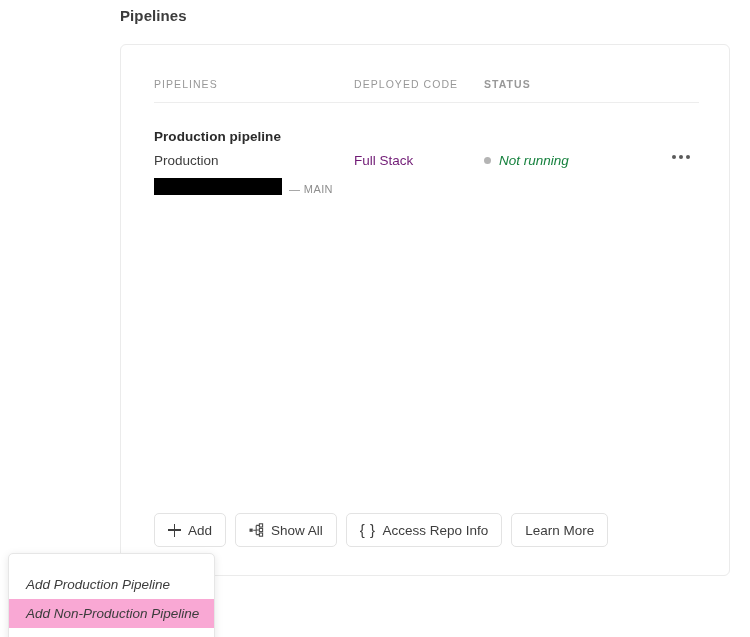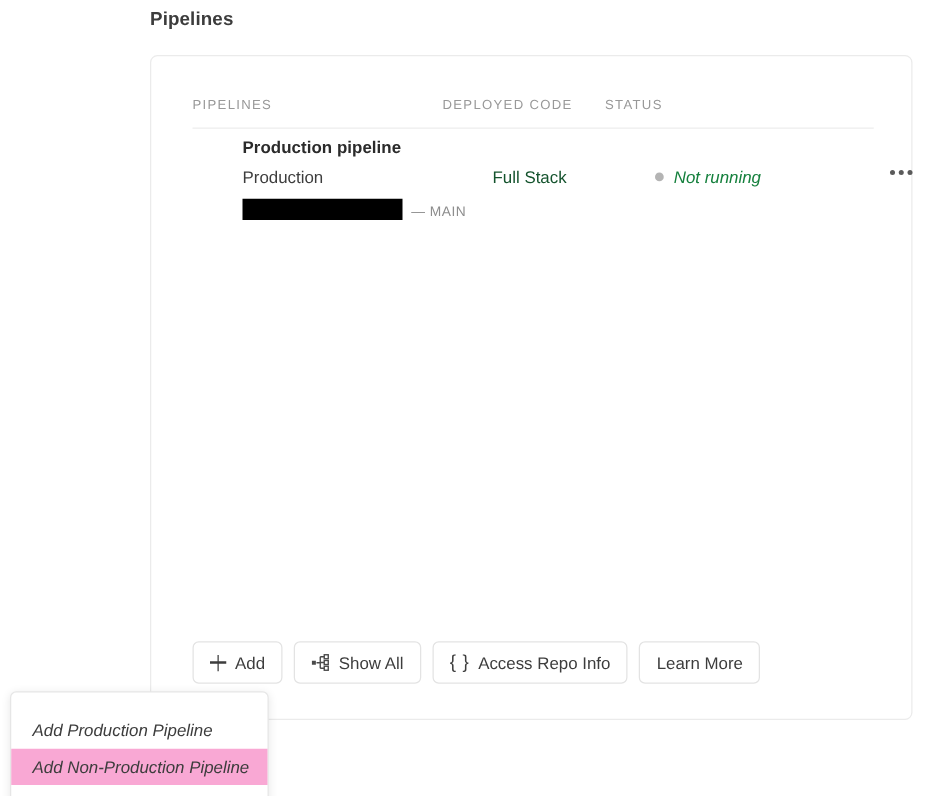--- a/index.html
+++ b/index.html
@@ -52,39 +52,38 @@
     position: absolute;
     top: 0;
     font-size: 10.5px;
     letter-spacing: 1.05px;
     color: #989898;
     text-transform: uppercase;
     white-space: nowrap;
   }
   .col-pipelines { left: 0; }
   .col-deployed  { left: 200px; }
-  .col-status    { left: 330px; }
+  .col-status    { left: 330px; font-weight: bold; }
 
   .head-rule {
     position: absolute;
     left: 0;
     top: 24px;
     width: 545px;
     height: 1px;
     background: #ededed;
   }
 
   
   .row {
     position: absolute;
     left: 0;
-    top: 32px;
+    top: 51px;
     width: 545px;
     height: 70px;
-    margin-left: 40px;
   }
   .row-title {
     position: absolute;
     left: 0;
     top: 0;
     font-size: 13.5px;
     font-weight: 700;
     color: #2b2b2b;
     letter-spacing: 0.05px;
     white-space: nowrap;
@@ -95,21 +94,21 @@
     top: 24px;
     font-size: 13.5px;
     color: #3d3d3d;
     white-space: nowrap;
   }
   .row-deployed {
     position: absolute;
     left: 200px;
     top: 24px;
     font-size: 13.5px;
-    color: #14532d;
+    color: #701a75;
     white-space: nowrap;
   }
   .row-status {
     position: absolute;
     left: 330px;
     top: 24px;
     display: flex;
     align-items: center;
     gap: 8px;
     white-space: nowrap;

